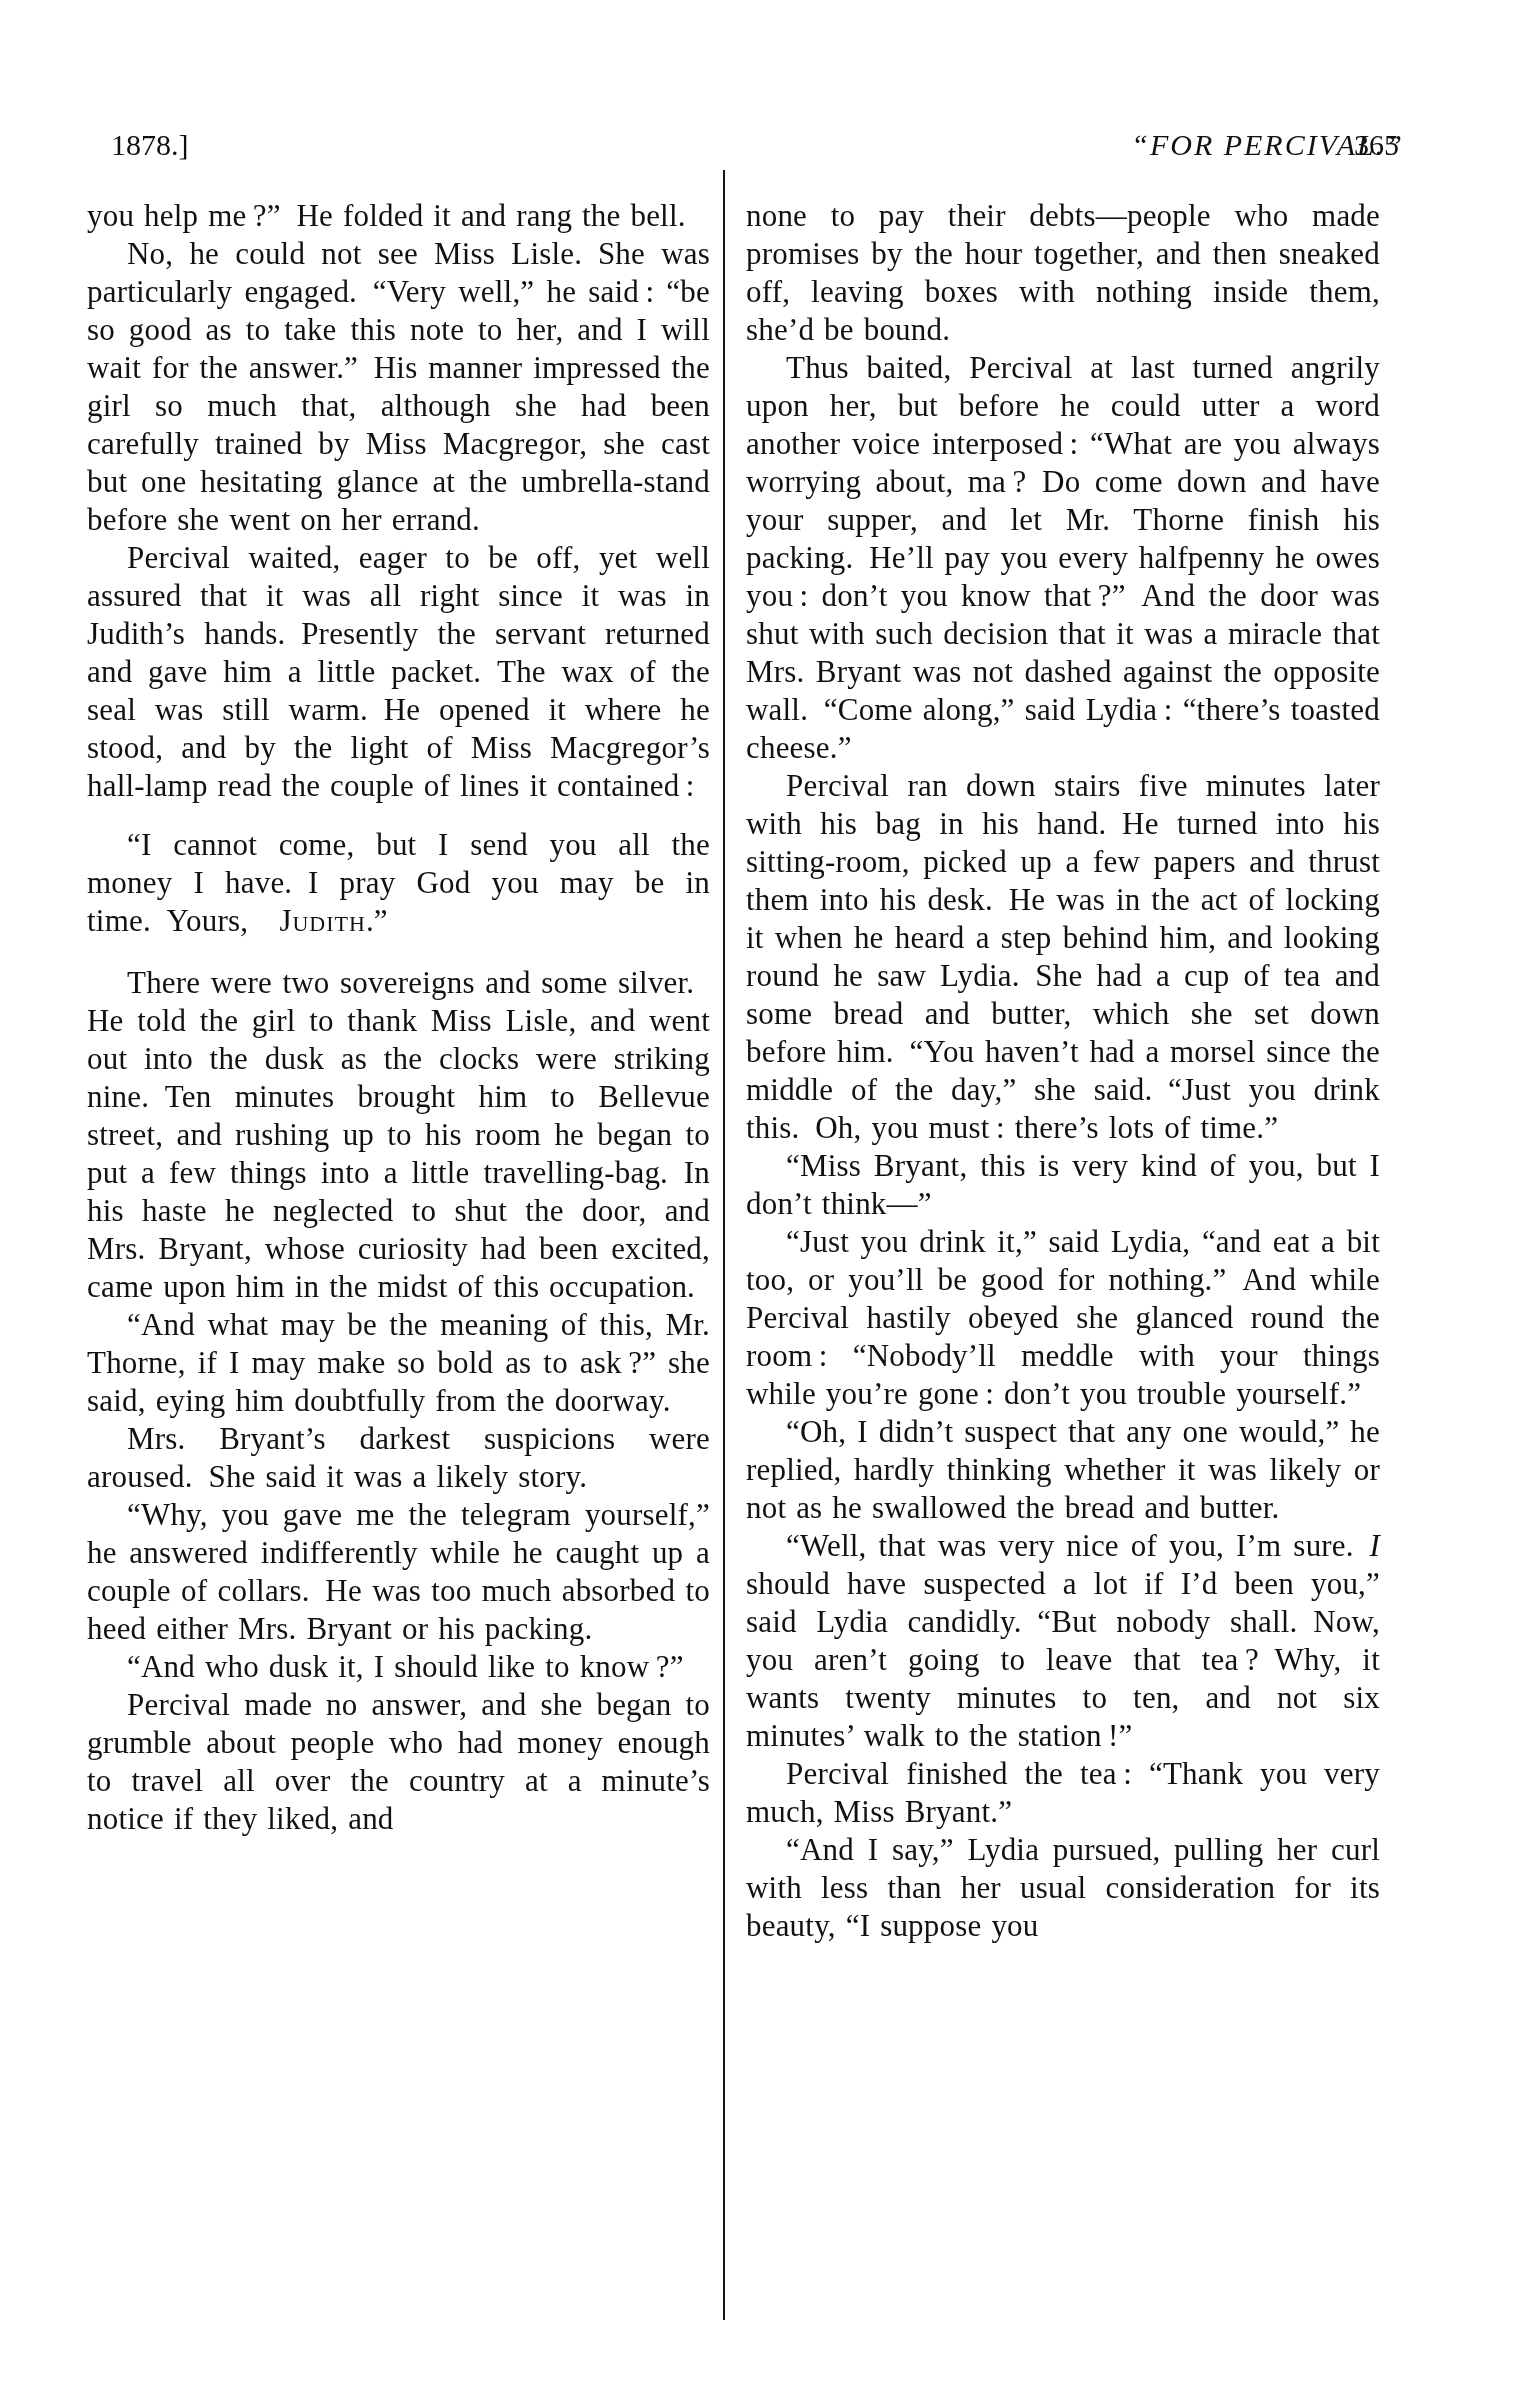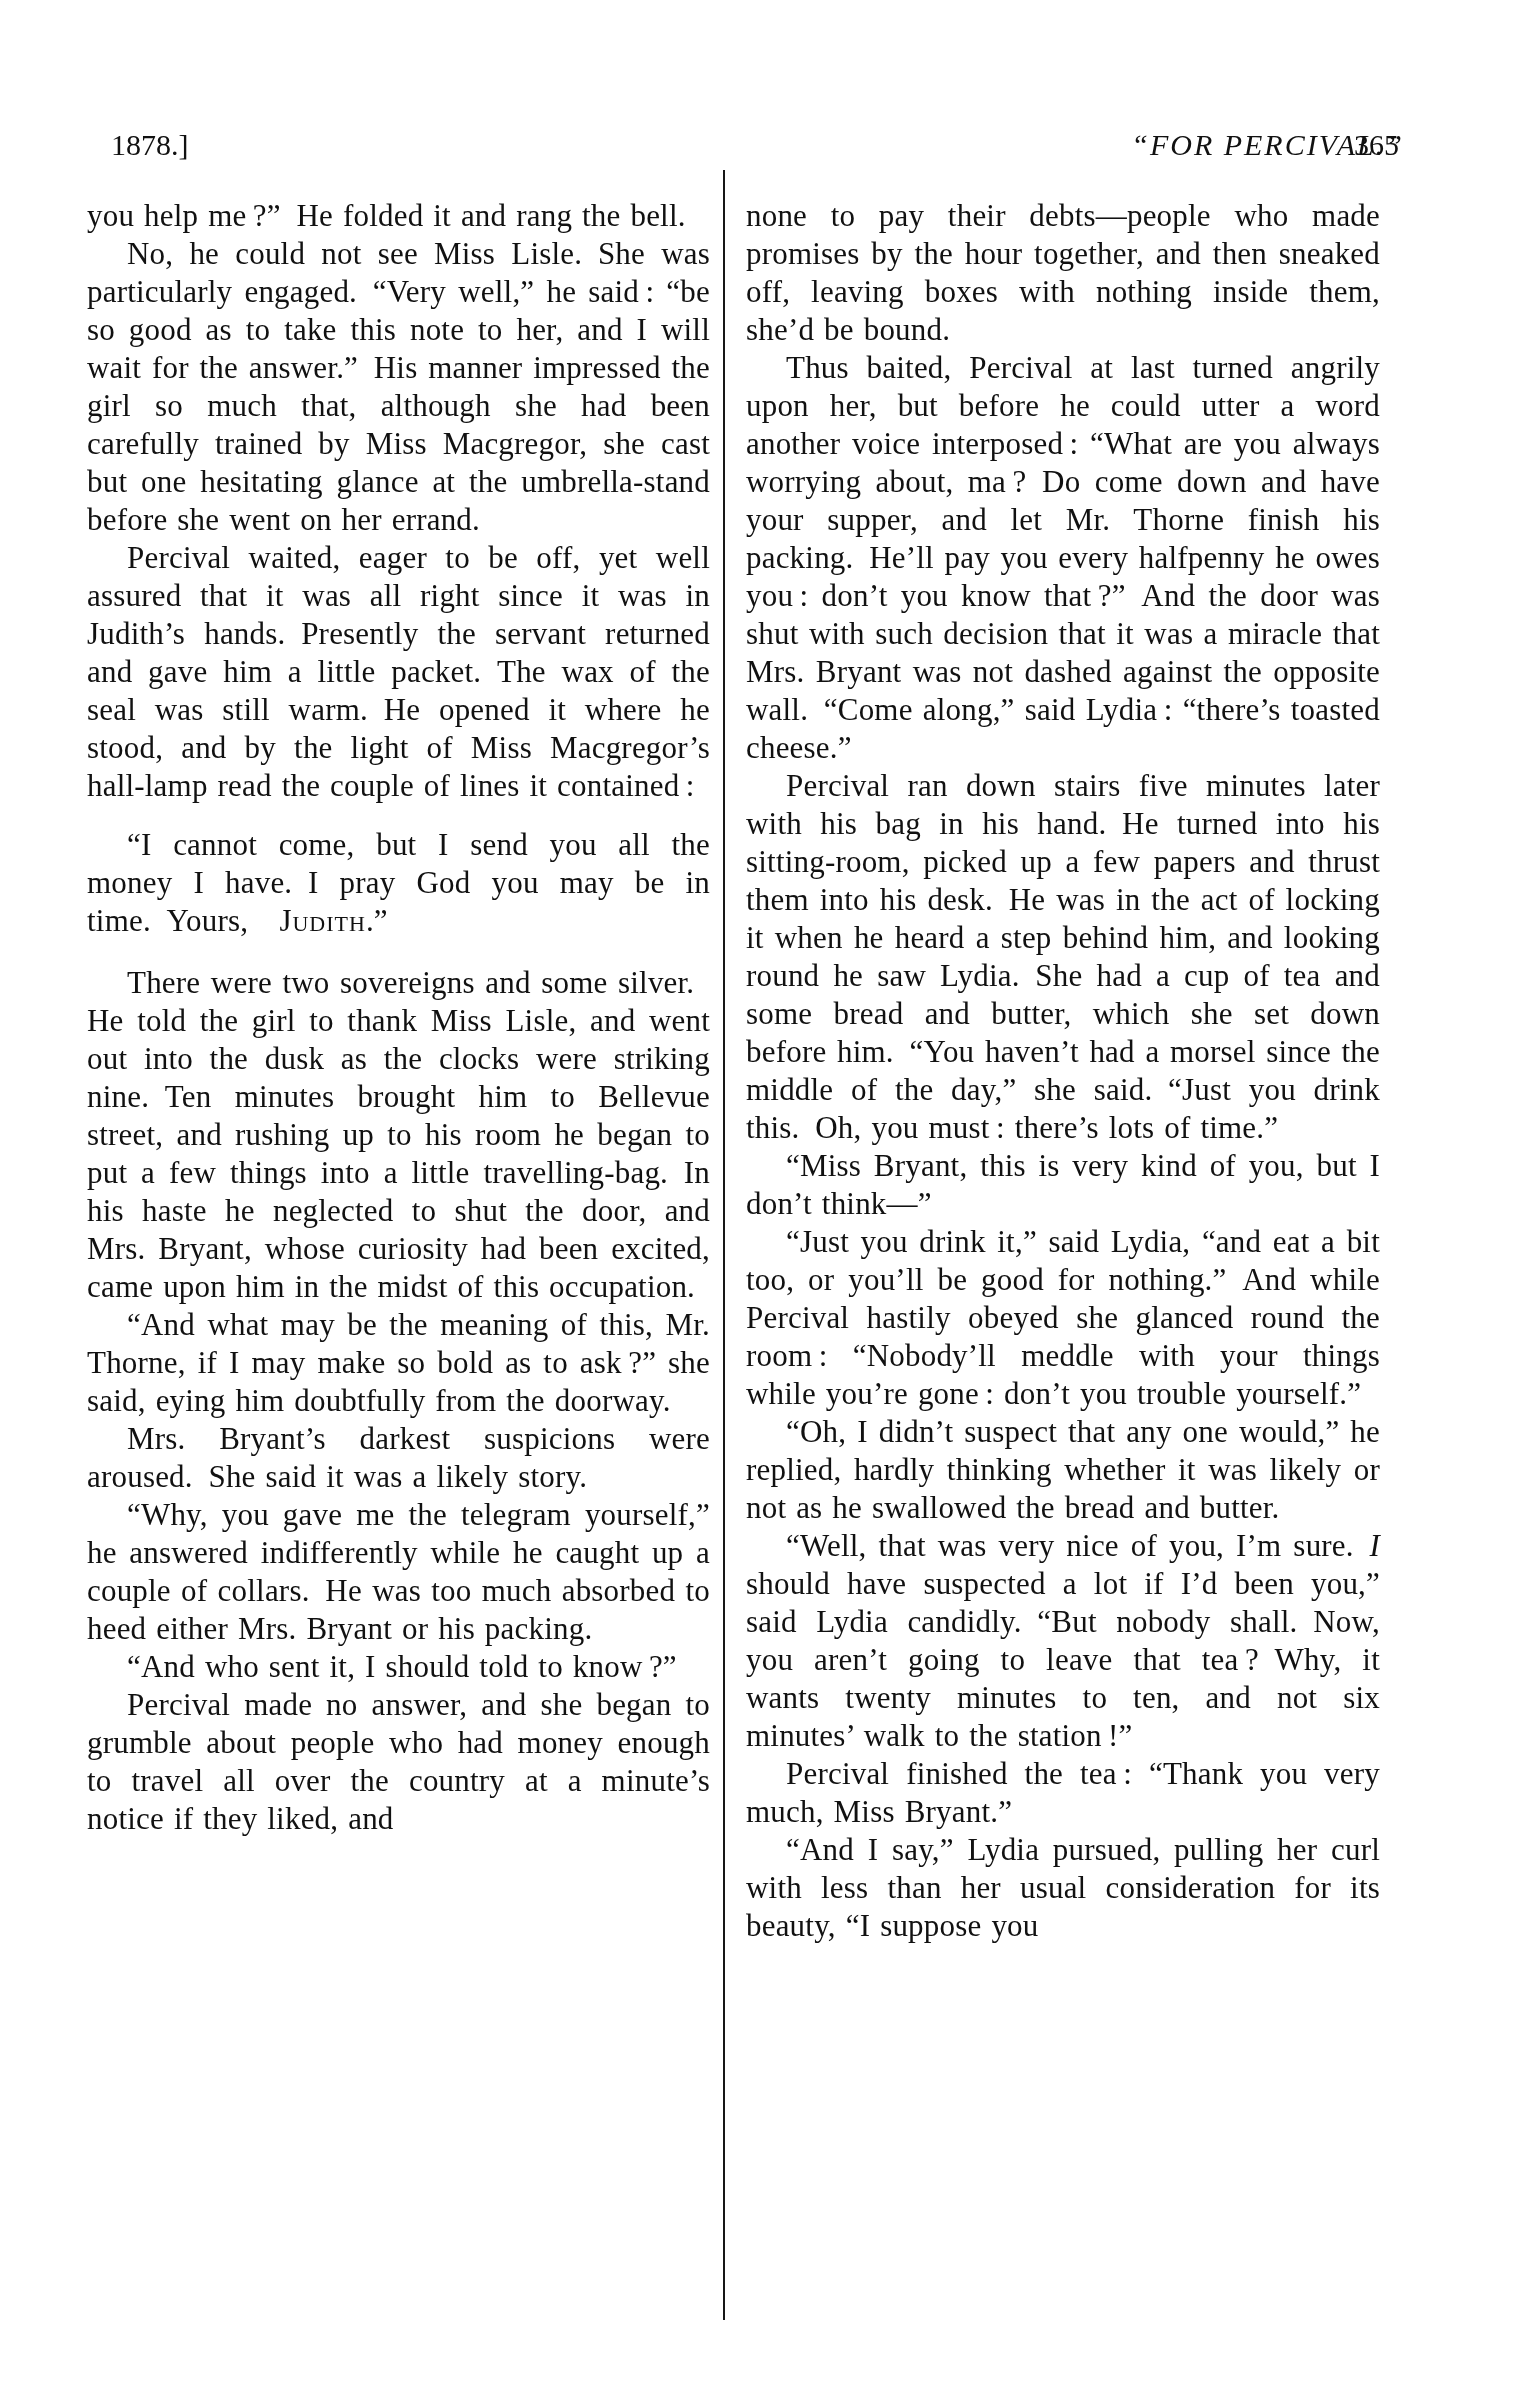--- a/index.html
+++ b/index.html
@@ -97,21 +97,21 @@
   <div class="columns">
     <div class="col col-left" id="col-left">
         <p class="flush"><span>you help me ?” He folded it and rang the bell.</span></p>
         <p class="indent"><span>No, he could not see Miss Lisle. She was particularly engaged. “Very well,” he said : “be so good as to take this note to her, and I will wait for the answer.” His manner impressed the girl so much that, although she had been carefully trained by Miss Macgregor, she cast but one hesitating glance at the umbrella-stand before she went on her errand.</span></p>
         <p class="indent"><span>Percival waited, eager to be off, yet well assured that it was all right since it was in Judith’s hands. Presently the servant returned and gave him a little packet. The wax of the seal was still warm. He opened it where he stood, and by the light of Miss Macgregor’s hall-lamp read the couple of lines it contained :</span></p>
         <p class="indent letter"><span>“I cannot come, but I send you all the money I have. I pray God you may be in time. Yours, </span><span class="sc">Judith</span><span>.”</span></p>
         <p class="indent"><span>There were two sovereigns and some silver. He told the girl to thank Miss Lisle, and went out into the dusk as the clocks were striking nine. Ten minutes brought him to Bellevue street, and rushing up to his room he began to put a few things into a little travelling-bag. In his haste he neglected to shut the door, and Mrs. Bryant, whose curiosity had been excited, came upon him in the midst of this occupation.</span></p>
         <p class="indent"><span>“And what may be the meaning of this, Mr. Thorne, if I may make so bold as to ask ?” she said, eying him doubtfully from the doorway.</span></p>
         <p class="indent"><span>Mrs. Bryant’s darkest suspicions were aroused. She said it was a likely story.</span></p>
         <p class="indent"><span>“Why, you gave me the telegram yourself,” he answered indifferently while he caught up a couple of collars. He was too much absorbed to heed either Mrs. Bryant or his packing.</span></p>
-        <p class="indent"><span>“And who sent it, I should told to know ?”</span></p>
+        <p class="indent"><span>“And who dusk it, I should like to know ?”</span></p>
         <p class="indent"><span>Percival made no answer, and she began to grumble about people who had money enough to travel all over the country at a minute’s notice if they liked, and</span></p>
       </div>
     <div class="col col-right" id="col-right">
         <p class="flush"><span>none to pay their debts—people who made promises by the hour together, and then sneaked off, leaving boxes with nothing inside them, she’d be bound.</span></p>
         <p class="indent"><span>Thus baited, Percival at last turned angrily upon her, but before he could utter a word another voice interposed : “What are you always worrying about, ma ? Do come down and have your supper, and let Mr. Thorne finish his packing. He’ll pay you every halfpenny he owes you : don’t you know that ?” And the door was shut with such decision that it was a miracle that Mrs. Bryant was not dashed against the opposite wall. “Come along,” said Lydia : “there’s toasted cheese.”</span></p>
         <p class="indent"><span>Percival ran down stairs five minutes later with his bag in his hand. He turned into his sitting-room, picked up a few papers and thrust them into his desk. He was in the act of locking it when he heard a step behind him, and looking round he saw Lydia. She had a cup of tea and some bread and butter, which she set down before him. “You haven’t had a morsel since the middle of the day,” she said. “Just you drink this. Oh, you must : there’s lots of time.”</span></p>
         <p class="indent"><span>“Miss Bryant, this is very kind of you, but I don’t think—”</span></p>
         <p class="indent"><span>“Just you drink it,” said Lydia, “and eat a bit too, or you’ll be good for nothing.” And while Percival hastily obeyed she glanced round the room : “Nobody’ll meddle with your things while you’re gone : don’t you trouble yourself.”</span></p>
         <p class="indent"><span>“Oh, I didn’t suspect that any one would,” he replied, hardly thinking whether it was likely or not as he swallowed the bread and butter.</span></p>
         <p class="indent"><span>“Well, that was very nice of you, I’m sure. </span><span class="i">I</span><span> should have suspected a lot if I’d been you,” said Lydia candidly. “But nobody shall. Now, you aren’t going to leave that tea ? Why, it wants twenty minutes to ten, and not six minutes’ walk to the station !”</span></p>

